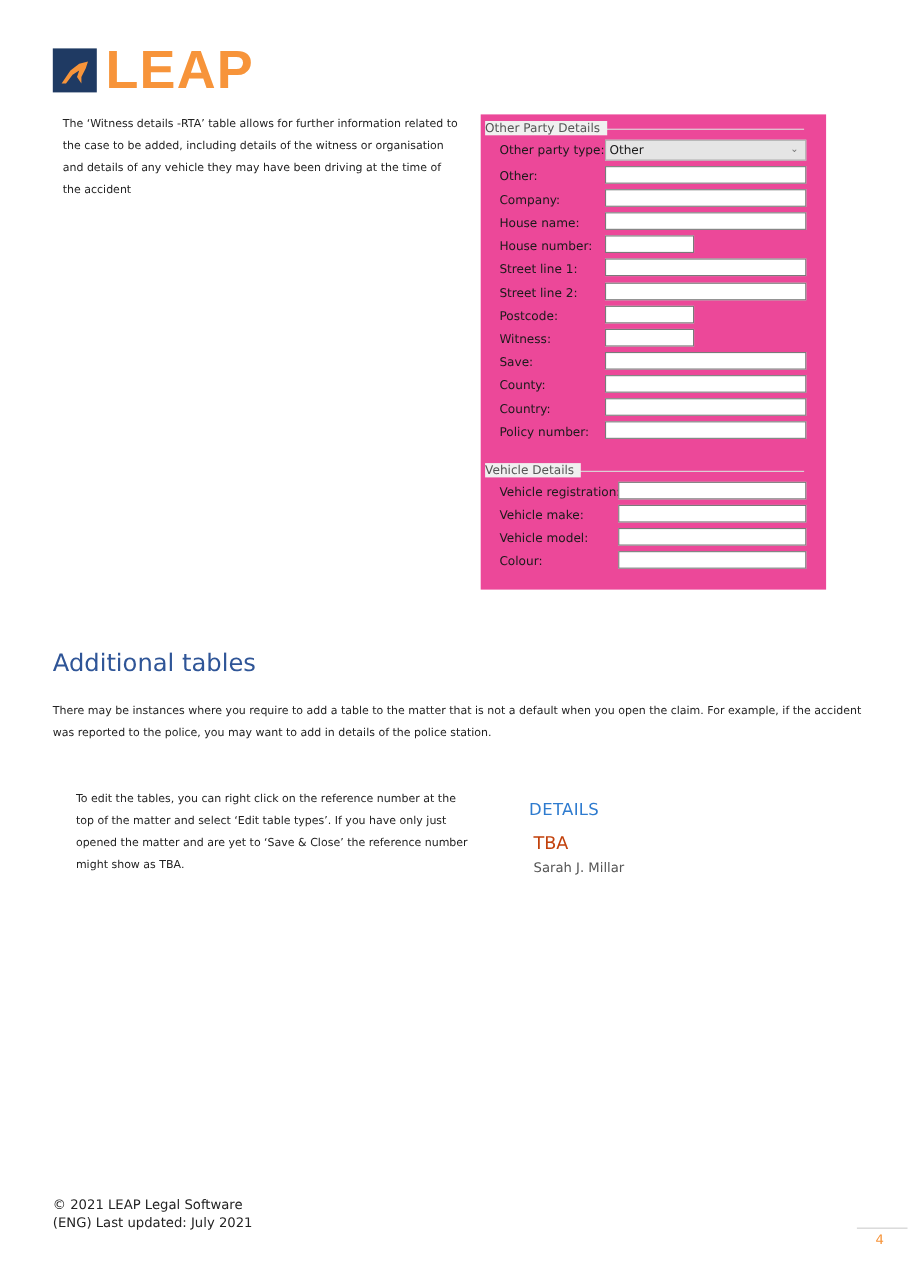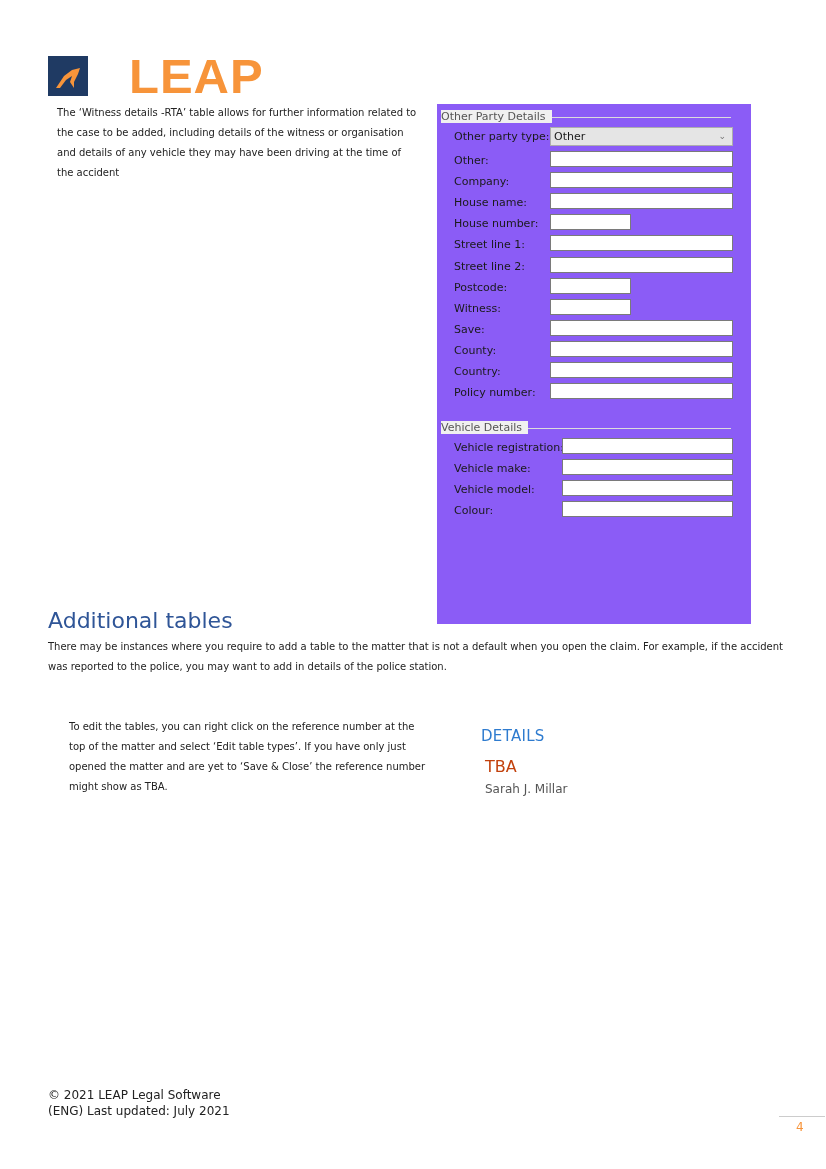--- a/index.html
+++ b/index.html
@@ -1,32 +1,32 @@
 <!DOCTYPE html>
 <html><head>
 <meta charset="utf-8">
 <style>
   * { box-sizing: border-box; margin: 0; padding: 0; }
   html, body { width: 826px; height: 1169px; background: #ffffff; overflow: hidden; }
   body { position: relative; font-family: "DejaVu Sans", sans-serif; color: #222; }
 
-  .logo { position: absolute; left: 48px; top: 56px; height: 40px; display: flex; align-items: center; gap: 33px; }
+  .logo { position: absolute; left: 48px; top: 44px; height: 40px; display: flex; align-items: center; }
   .logo-mark { width: 40px; height: 40px; background: #1f3a63; position: relative; }
   .logo-mark svg { position: absolute; left: 0; top: 0; }
   .logo-text { margin-left: 8px; font-family: "Liberation Sans", sans-serif; font-weight: bold; font-size: 49px; color: #f7943a; letter-spacing: 1px; line-height: 40px; }
 
   .para { position: absolute; font-size: 10px; line-height: 20px; color: #222; }
   .p1 { left: 57px; top: 103px; width: 360px; }
   .p3 { left: 69px; top: 717px; width: 360px; }
   .p2 { left: 48px; top: 637px; width: 740px; }
 
-  .h2 { position: absolute; left: 48px; top: 608px; font-size: 22px; color: #2f5597; font-weight: normal; }
+  .h2 { position: absolute; left: 48px; top: 591px; font-size: 22px; color: #2f5597; font-weight: normal; }
 
   
-  .panel { position: absolute; left: 437px; top: 104px; width: 314px; height: 520px; background: #8b5cf6; font-family: "DejaVu Sans", sans-serif; font-size: 11px; color: #1a1a1a; }
+  .panel { position: absolute; left: 437px; top: 104px; width: 314px; height: 432px; background: #ec4899; font-family: "DejaVu Sans", sans-serif; font-size: 11px; color: #1a1a1a; }
   .group-title { position: absolute; left: 4px; font-size: 11px; color: #555; background: #f0f0f0; padding-right: 6px; }
   .group-line { position: absolute; left: 4px; right: 20px; height: 1px; background: #dcdcdc; }
   .field-label { position: absolute; left: 17px; font-size: 11px; color: #1a1a1a; text-align: right; }
   .field-input { position: absolute; height: 16px; background: #fff; border: 1px solid #7a7a7a; }
   .select { position: absolute; left: 113px; top: 23px; width: 183px; height: 19px; background: #e5e5e5; border: 1px solid #adadad; font-size: 11px; padding-left: 3px; line-height: 17px; }
   .select .chev { position: absolute; right: 6px; top: 0; font-size: 9px; color: #777; }
 
   .details { position: absolute; left: 481px; top: 727px; }
   .details-title { font-size: 15px; color: #2e7bcf; letter-spacing: 0.3px; }
   .details-ref { margin-top: 12px; margin-left: 4px; font-size: 16px; color: #c2410c; }

